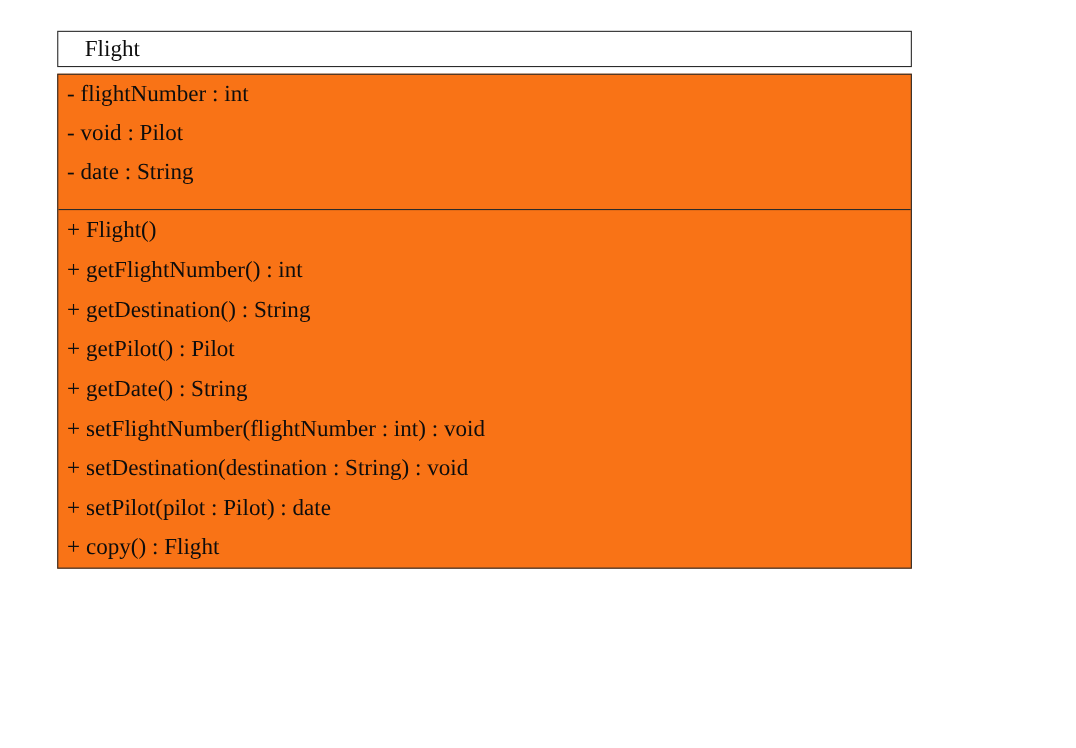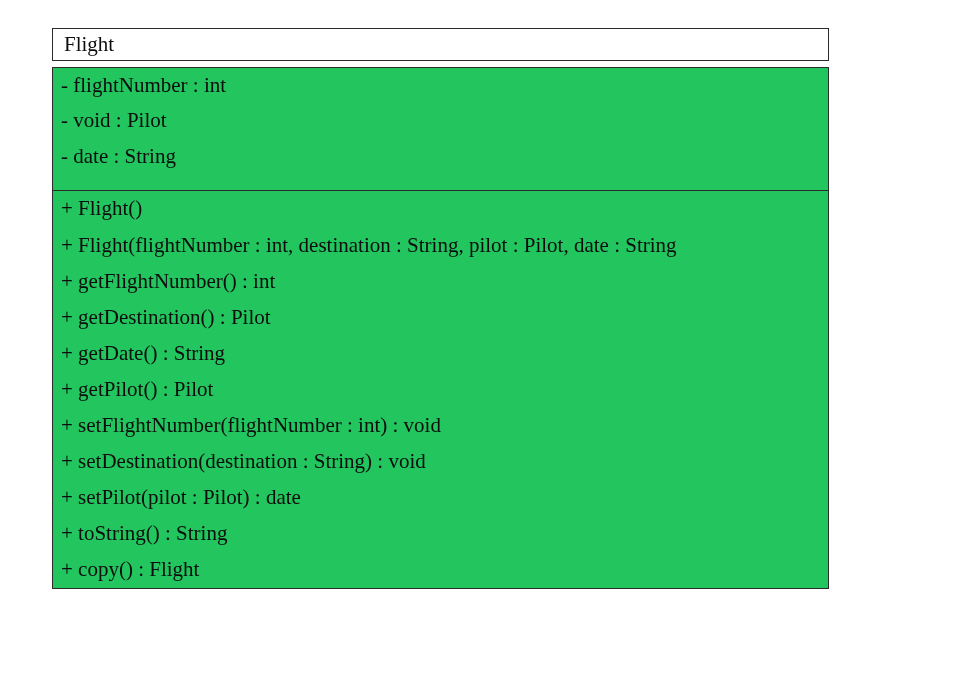--- a/index.html
+++ b/index.html
@@ -17,28 +17,28 @@
     top: 28px;
     width: 777px;
   }
   .title-box {
     width: 100%;
     height: 33px;
     border: 1.5px solid #2b2b2b;
     background: #ffffff;
     display: flex;
     align-items: center;
-    padding-left: 11px;
+    padding-left: 24px;
     font-size: 21px;
     margin-bottom: 6px;
   }
   .body-box {
     width: 100%;
     border: 1.5px solid #2b2b2b;
-    background: #22c55e;
+    background: #f97316;
     overflow: hidden;
   }
   .compartment .row {
     display: flex;
     align-items: center;
     padding-left: 8px;
     font-size: 21px;
     white-space: nowrap;
   }
   .attributes .row { height: 35.3px; }
@@ -56,25 +56,23 @@
     <span>Flight</span>
   </div>
   <div class="body-box">
     <div class="compartment attributes">
         <div class="row">- flightNumber : int</div>
         <div class="row">- void : Pilot</div>
         <div class="row">- date : String</div>
       </div>
     <div class="compartment methods">
         <div class="row">+ Flight()</div>
-        <div class="row">+ Flight(flightNumber : int, destination : String, pilot : Pilot, date : String</div>
         <div class="row">+ getFlightNumber() : int</div>
-        <div class="row">+ getDestination() : Pilot</div>
+        <div class="row">+ getDestination() : String</div>
+        <div class="row">+ getPilot() : Pilot</div>
         <div class="row">+ getDate() : String</div>
-        <div class="row">+ getPilot() : Pilot</div>
         <div class="row">+ setFlightNumber(flightNumber : int) : void</div>
         <div class="row">+ setDestination(destination : String) : void</div>
         <div class="row">+ setPilot(pilot : Pilot) : date</div>
-        <div class="row">+ toString() : String</div>
         <div class="row">+ copy() : Flight</div>
       </div>
   </div>
 </div>
 
 </body></html>

